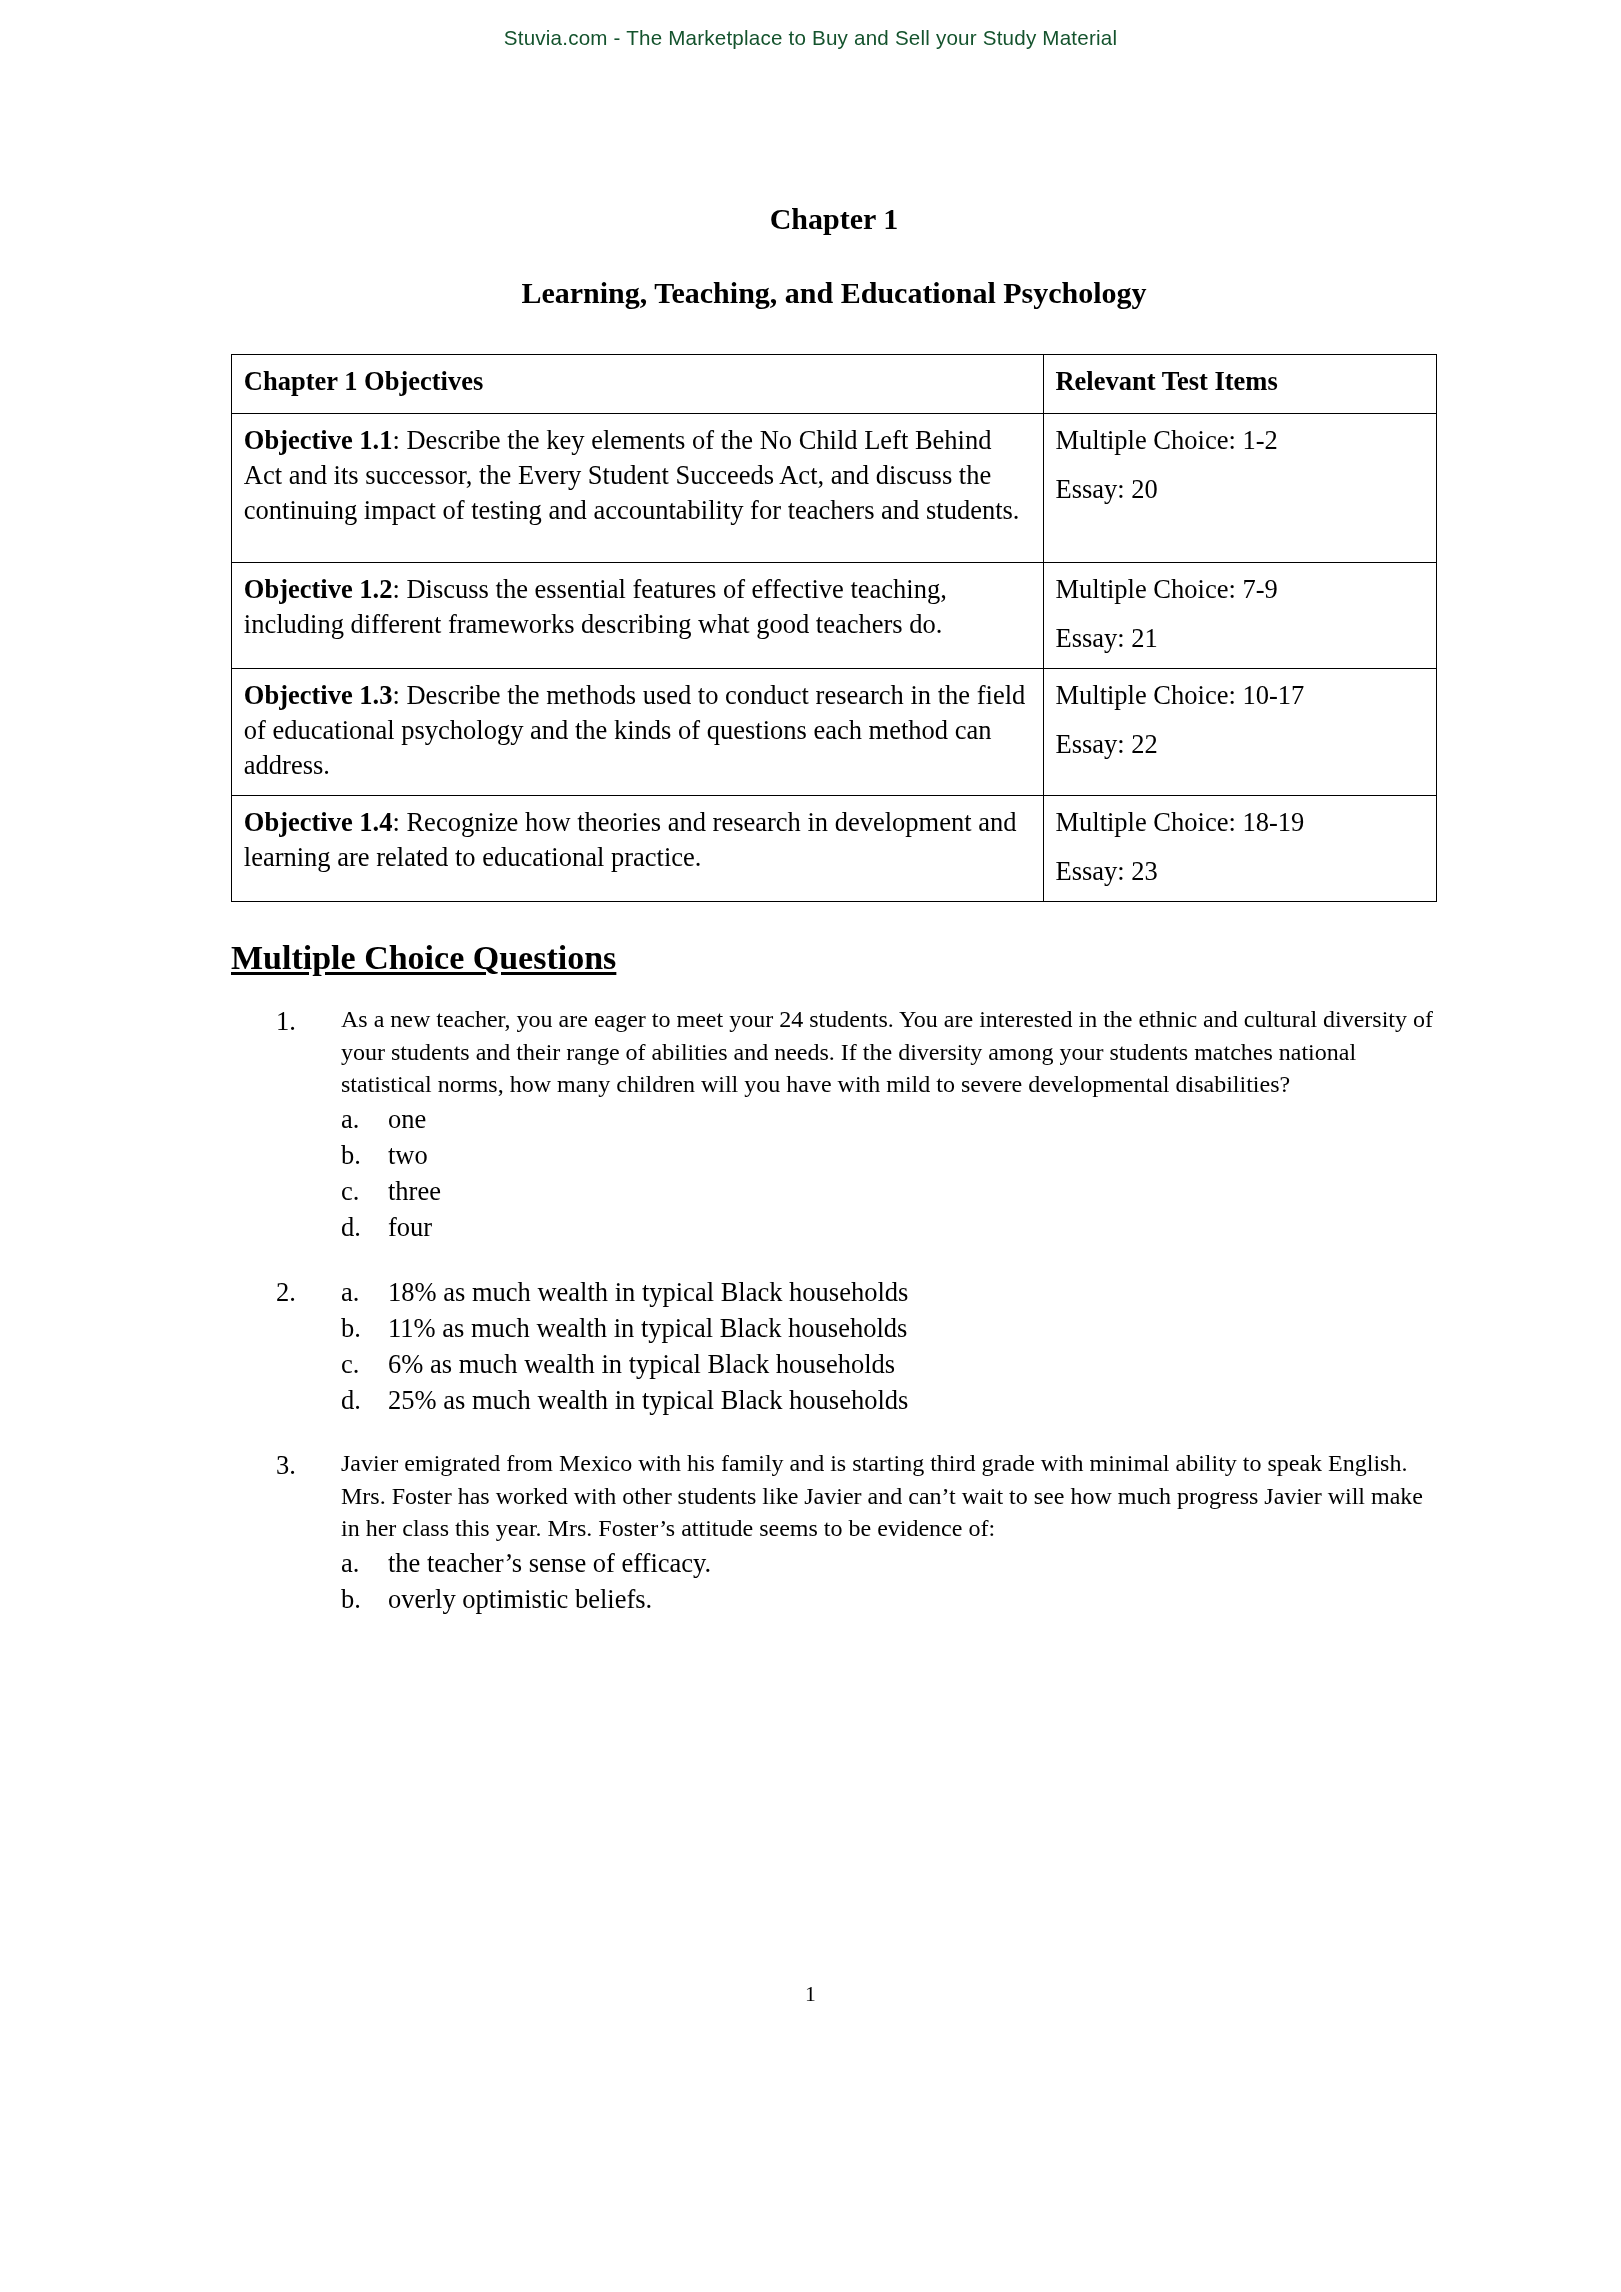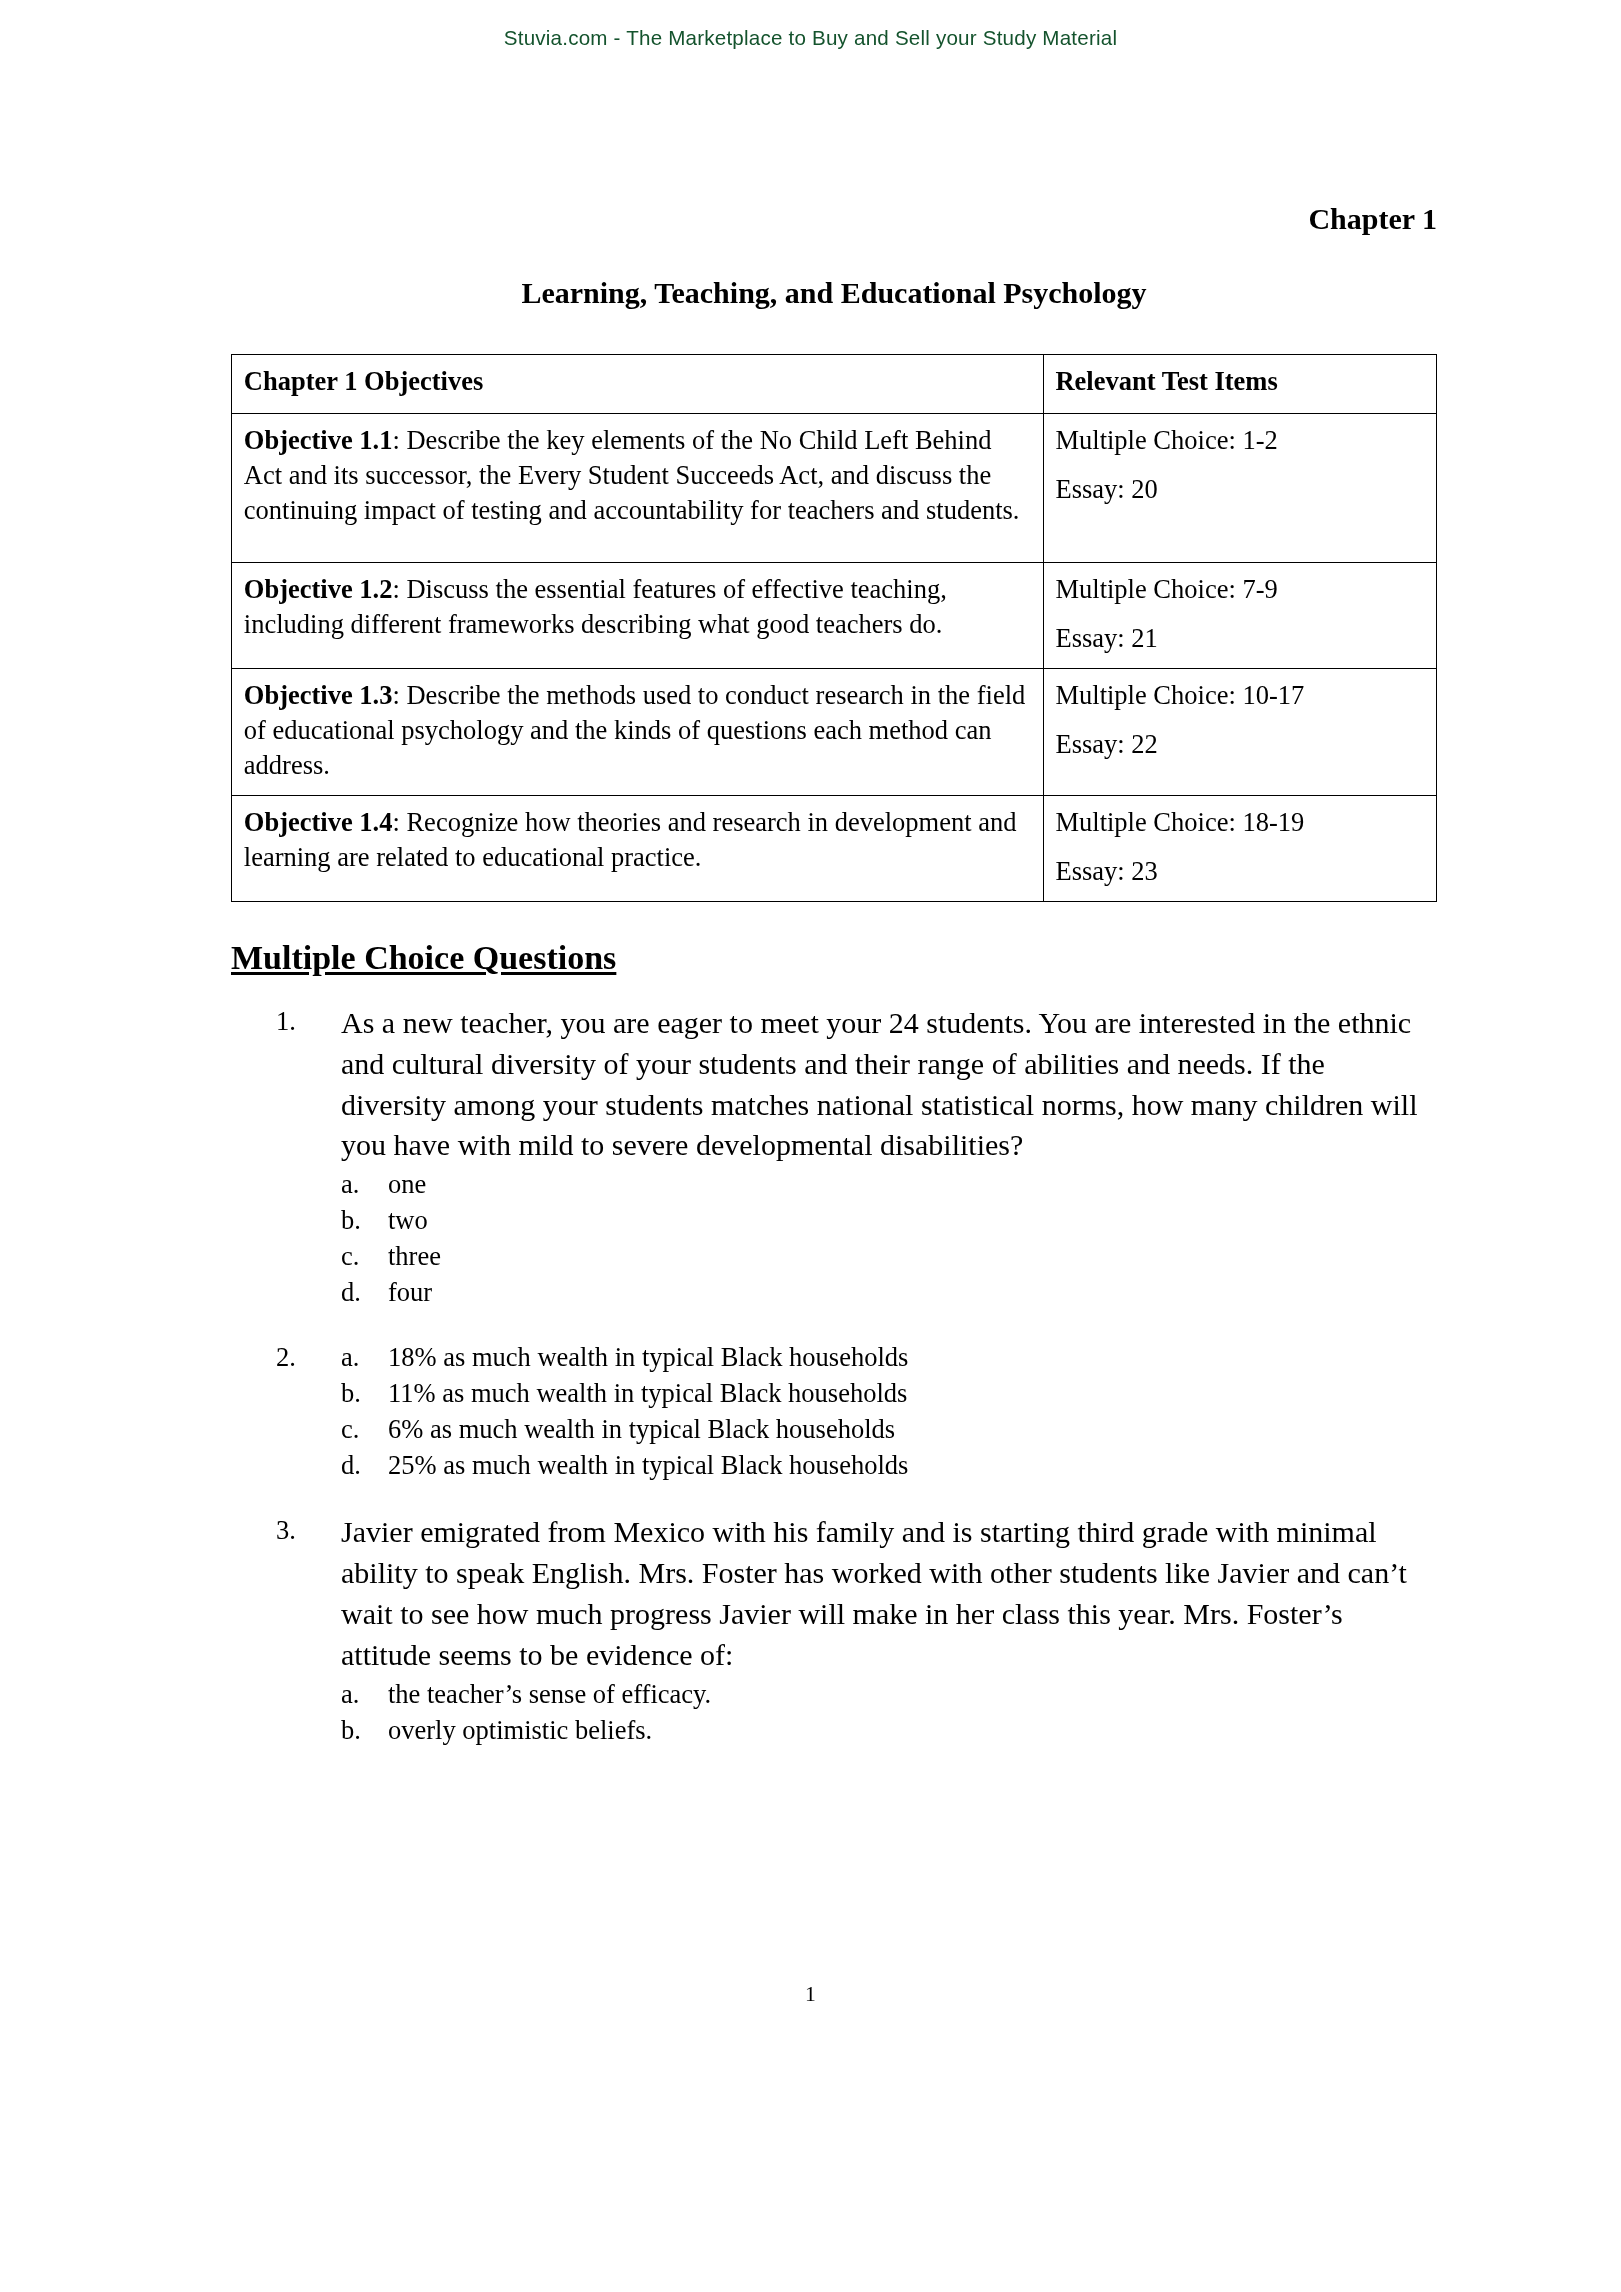--- a/index.html
+++ b/index.html
@@ -33,21 +33,21 @@
 
   
   .content {
     position: absolute;
     left: 231px;
     top: 0;
     width: 1206px;
   }
 
   .doc-title {
-    text-align: right;
+    text-align: center;
     font-size: 30px;
     font-weight: bold;
     margin-top: 201px;
     line-height: 1.2;
   }
   .doc-subtitle {
     text-align: center;
     font-size: 30px;
     font-weight: bold;
     margin-top: 38px;
@@ -108,21 +108,21 @@
     margin-bottom: 29px;
   }
   .question .q-num {
     position: absolute;
     left: 45px;
     top: 0;
     font-size: 26.5px;
     line-height: 1.36;
   }
   .question .q-text {
-    font-size: 30px;
+    font-size: 24px;
     line-height: 1.36;
     text-align: left;
   }
   .options {
     margin: 0;
     padding: 0;
     list-style: none;
   }
   .options li {
     position: relative;

